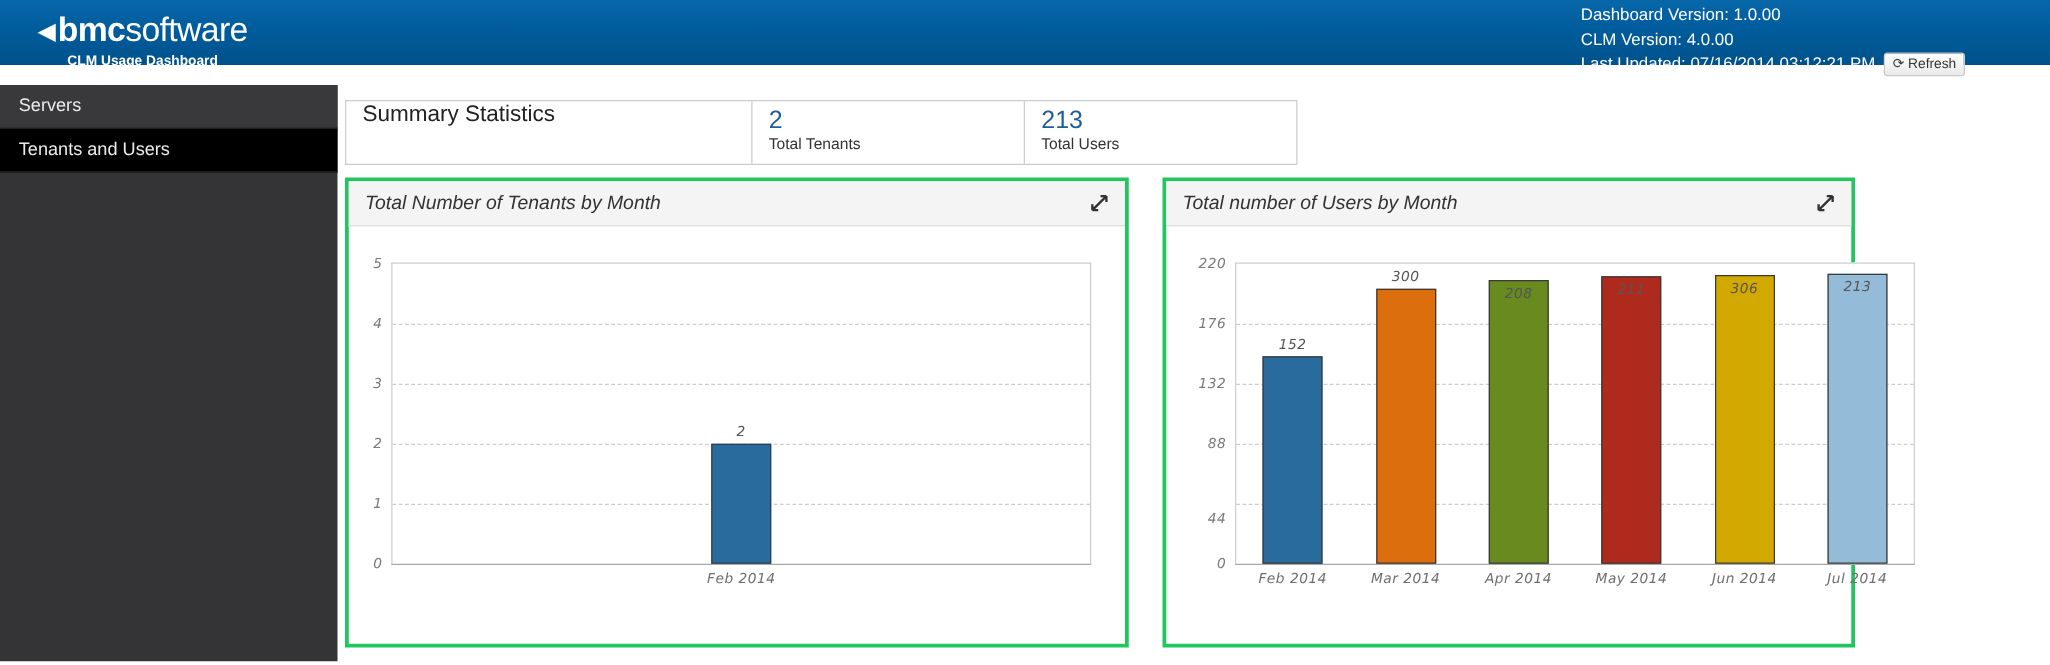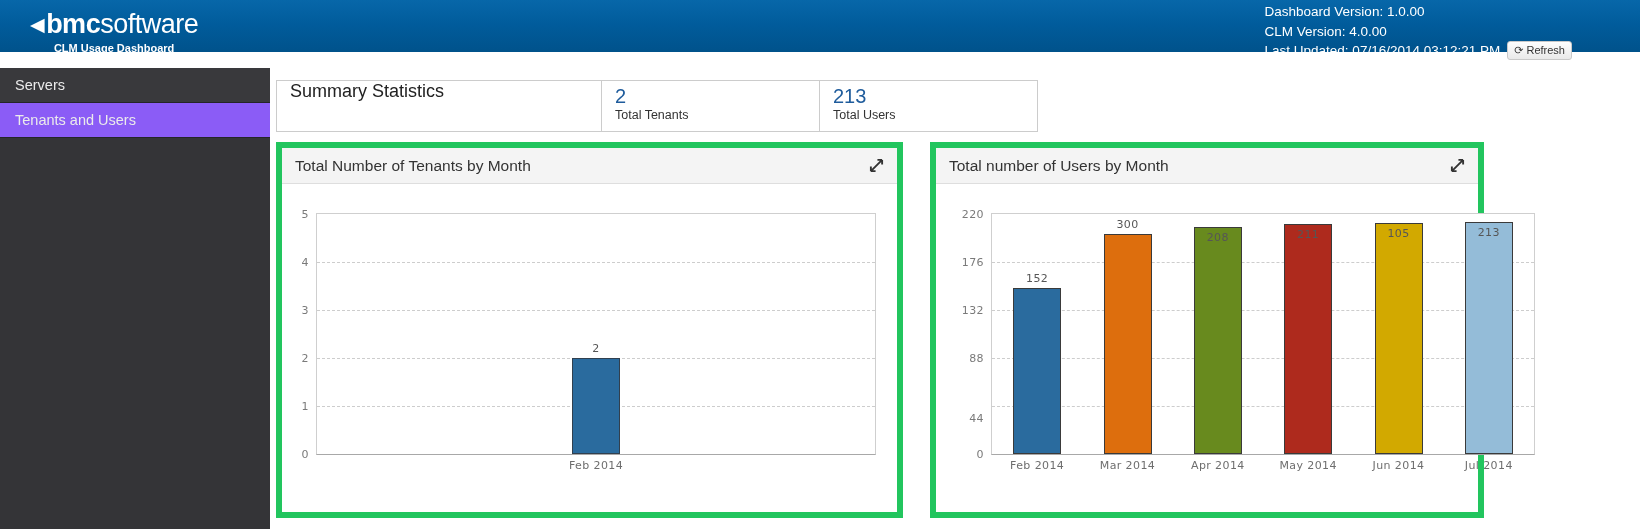--- a/index.html
+++ b/index.html
@@ -21,33 +21,33 @@
   .refresh-btn { display:inline-block; margin-left:7px; padding:1px 6px 2px 6px;
                  background:linear-gradient(180deg,#fefefe,#e9e9e9); border:1px solid #c9c9c9;
                  border-radius:3px; color:#333; font-size:11px; line-height:14px;
                  cursor:pointer; vertical-align:1px; }
   .refresh-glyph { font-size:11px; margin-right:3px; }
 
   
   .sidebar { position:absolute; left:0; top:68px; width:270px; height:461px; background:#343437; }
   .side-item { height:35px; line-height:35px; padding-left:15px; font-size:14.5px;
                color:#ebebeb; background:#39393c; border-bottom:1px solid #252528; cursor:pointer; }
-  .side-item.active { background:#8b5cf6; }
+  .side-item.active { background:#000000; }
 
   
   .summary { position:absolute; left:276px; top:80px; width:762px; height:52px;
              background:#fff; border:1px solid #cccccc; display:flex; }
   .sum-title-cell { width:324px; display:flex; align-items:flex-start; padding:0 0 8px 13px; }
   .sum-title { font-size:18px; color:#222; }
   .stat-cell { width:218px; border-left:1px solid #cccccc; padding:4px 0 0 13px; }
   .stat-value { font-size:20px; color:#1f5c9c; line-height:22px; }
   .stat-label { font-size:12.5px; color:#333; margin-top:1px; }
 
   
-  .panel { position:absolute; top:142px; height:376px; background:#fff; border:6px solid #22c55e; }
+  .panel { position:absolute; top:142px; height:376px; background:#fff; border:3px solid #22c55e;font-style:italic; }
   .panel.left  { left:276px; width:627px; }
   .panel.right { left:930px; width:554px; }
   .chart-header { position:relative; height:36px; background:#f4f4f4; border-bottom:1px solid #dedede;
                   line-height:35px; padding-left:13px; font-size:15.5px; color:#333; }
   .expand-icon { position:absolute; right:13px; top:10px; width:15px; height:15px; cursor:pointer; }
   .chart-body { position:relative; height:338px; }
   .plot { position:absolute; top:29px; height:242px; border:1px solid #cfcfcf;
           border-bottom:1px solid #a8a8a8; background:#fff; }
   .panel.left  .plot { left:34px; width:560px; }
   .panel.right .plot { left:55px; width:544px; }
@@ -151,21 +151,21 @@
           <div class="bar" style="left: 111.5px; width: 48px; height: 220px; background: rgb(221, 110, 13); border: 1px solid rgb(58, 58, 58);"></div>
           <div class="val-label" style="left: 105.5px; top: 4px;">300</div>
           <div class="xtick" style="left: 90.3333px; width: 90.3333px; top: 245px;">Mar 2014</div>
           <div class="bar" style="left: 201.833px; width: 48px; height: 227px; background: rgb(104, 138, 30); border: 1px solid rgb(58, 58, 58);"></div>
           <div class="val-label" style="left: 195.833px; top: 17px;">208</div>
           <div class="xtick" style="left: 180.667px; width: 90.3333px; top: 245px;">Apr 2014</div>
           <div class="bar" style="left: 292.167px; width: 48px; height: 230px; background: rgb(174, 42, 29); border: 1px solid rgb(58, 58, 58);"></div>
           <div class="val-label" style="left: 286.167px; top: 14px;">211</div>
           <div class="xtick" style="left: 271px; width: 90.3333px; top: 245px;">May 2014</div>
           <div class="bar" style="left: 382.5px; width: 48px; height: 231px; background: rgb(210, 169, 0); border: 1px solid rgb(58, 58, 58);"></div>
-          <div class="val-label" style="left: 376.5px; top: 13px;">105</div>
+          <div class="val-label" style="left: 376.5px; top: 13px;">306</div>
           <div class="xtick" style="left: 361.333px; width: 90.3333px; top: 245px;">Jun 2014</div>
           <div class="bar" style="left: 472.833px; width: 48px; height: 232px; background: rgb(148, 188, 216); border: 1px solid rgb(58, 58, 58);"></div>
           <div class="val-label" style="left: 466.833px; top: 12px;">213</div>
           <div class="xtick" style="left: 451.667px; width: 90.3333px; top: 245px;">Jul 2014</div>
         </div>
     </div>
   </div>
 
 </div>
 

